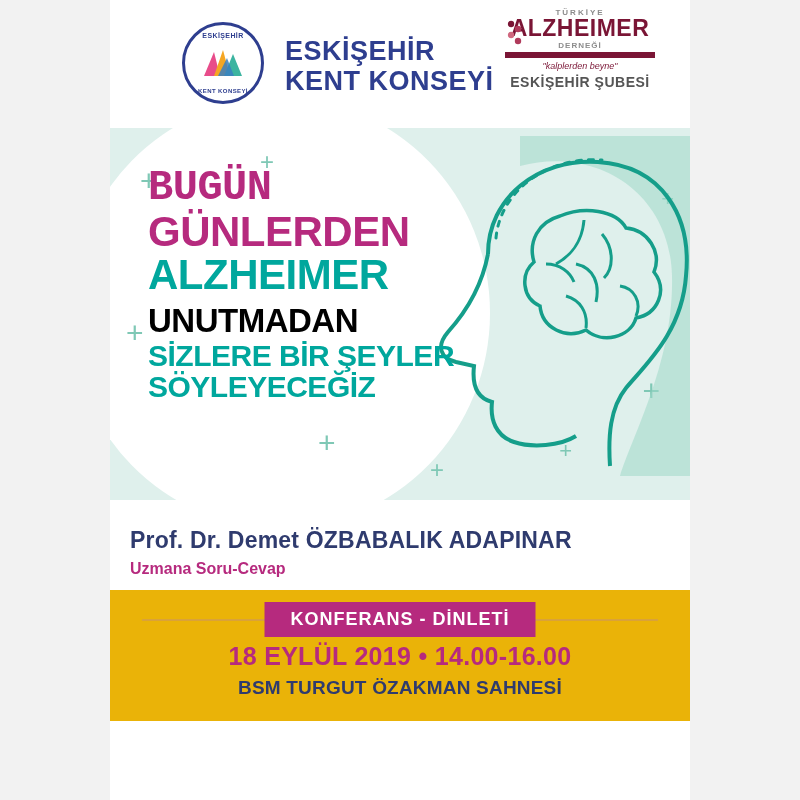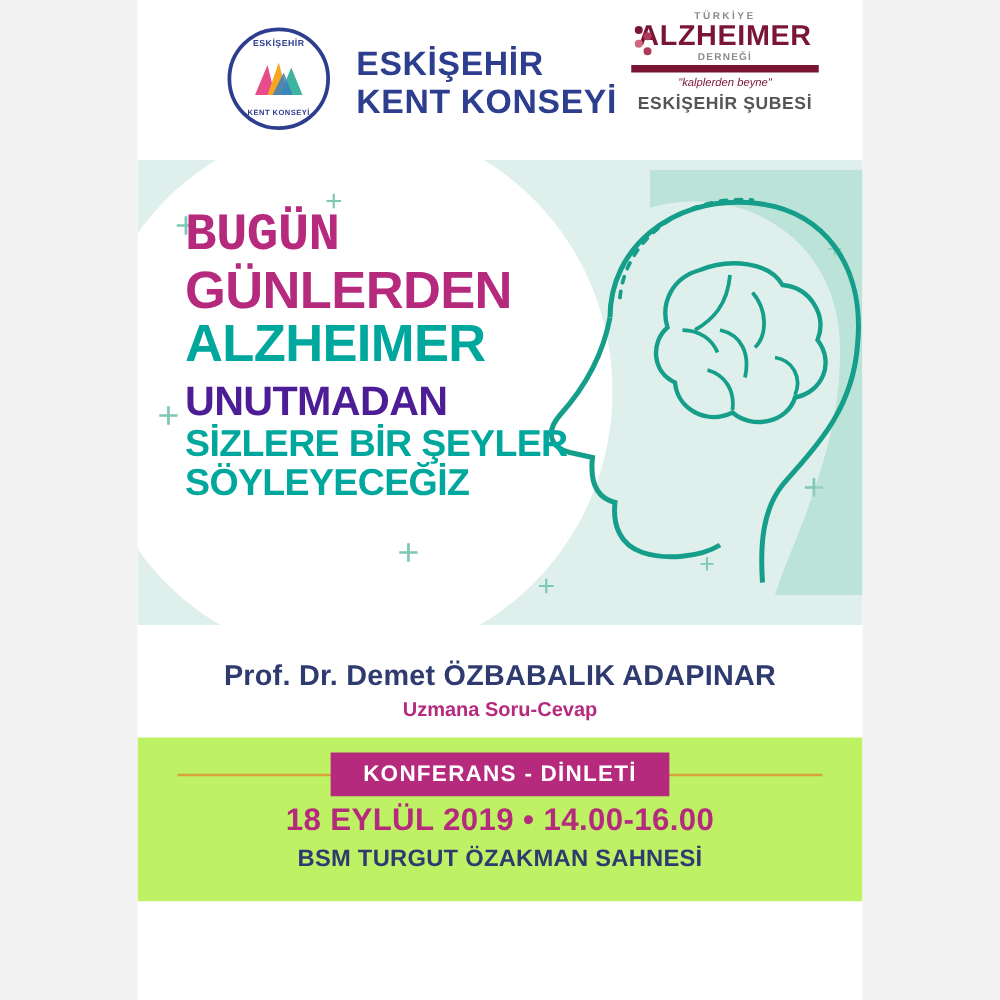--- a/index.html
+++ b/index.html
@@ -174,50 +174,49 @@
     z-index: 3;
   }
   .headline div {
     font-weight: bold;
     line-height: 0.98;
     letter-spacing: -0.5px;
   }
   .hl1 { font-size: 42px; color: #b62a7e; font-family: Liberation Mono, monospace; }
   .hl2 { font-size: 42px; color: #b62a7e; margin-top: 2px; }
   .hl3 { font-size: 42px; color: #00a79d; margin-top: 2px; }
-  .hl4 { font-size: 33px; color: #4c1d95; margin-top: 10px; }
+  .hl4 { font-size: 33px; color: #000000; margin-top: 10px; }
   .hl5 { font-size: 30px; color: #00a79d; margin-top: 3px; }
   .hl6 { font-size: 30px; color: #00a79d; margin-top: 2px; }
 
   
   .speakers {
     position: relative;
     background: #ffffff;
     padding: 26px 20px 10px 20px;
-    text-align: center;
   }
   .speakers .sp-line {
     color: #2f3b6e;
     font-size: 23px;
     font-weight: bold;
     letter-spacing: 0.2px;
     line-height: 1.25;
   }
   .speakers .sp-sub {
     color: #b62a7e;
     font-size: 16px;
     font-weight: bold;
     margin-top: 14px;
     line-height: 1.45;
   }
 
   
   .footer {
     position: relative;
-    background: #bef264;
+    background: #eab308;
     padding: 12px 0 22px 0;
     text-align: center;
   }
   .rule-wrap {
     position: relative;
     height: 34px;
     margin-bottom: 6px;
   }
   .rule-wrap .rule {
     position: absolute;

